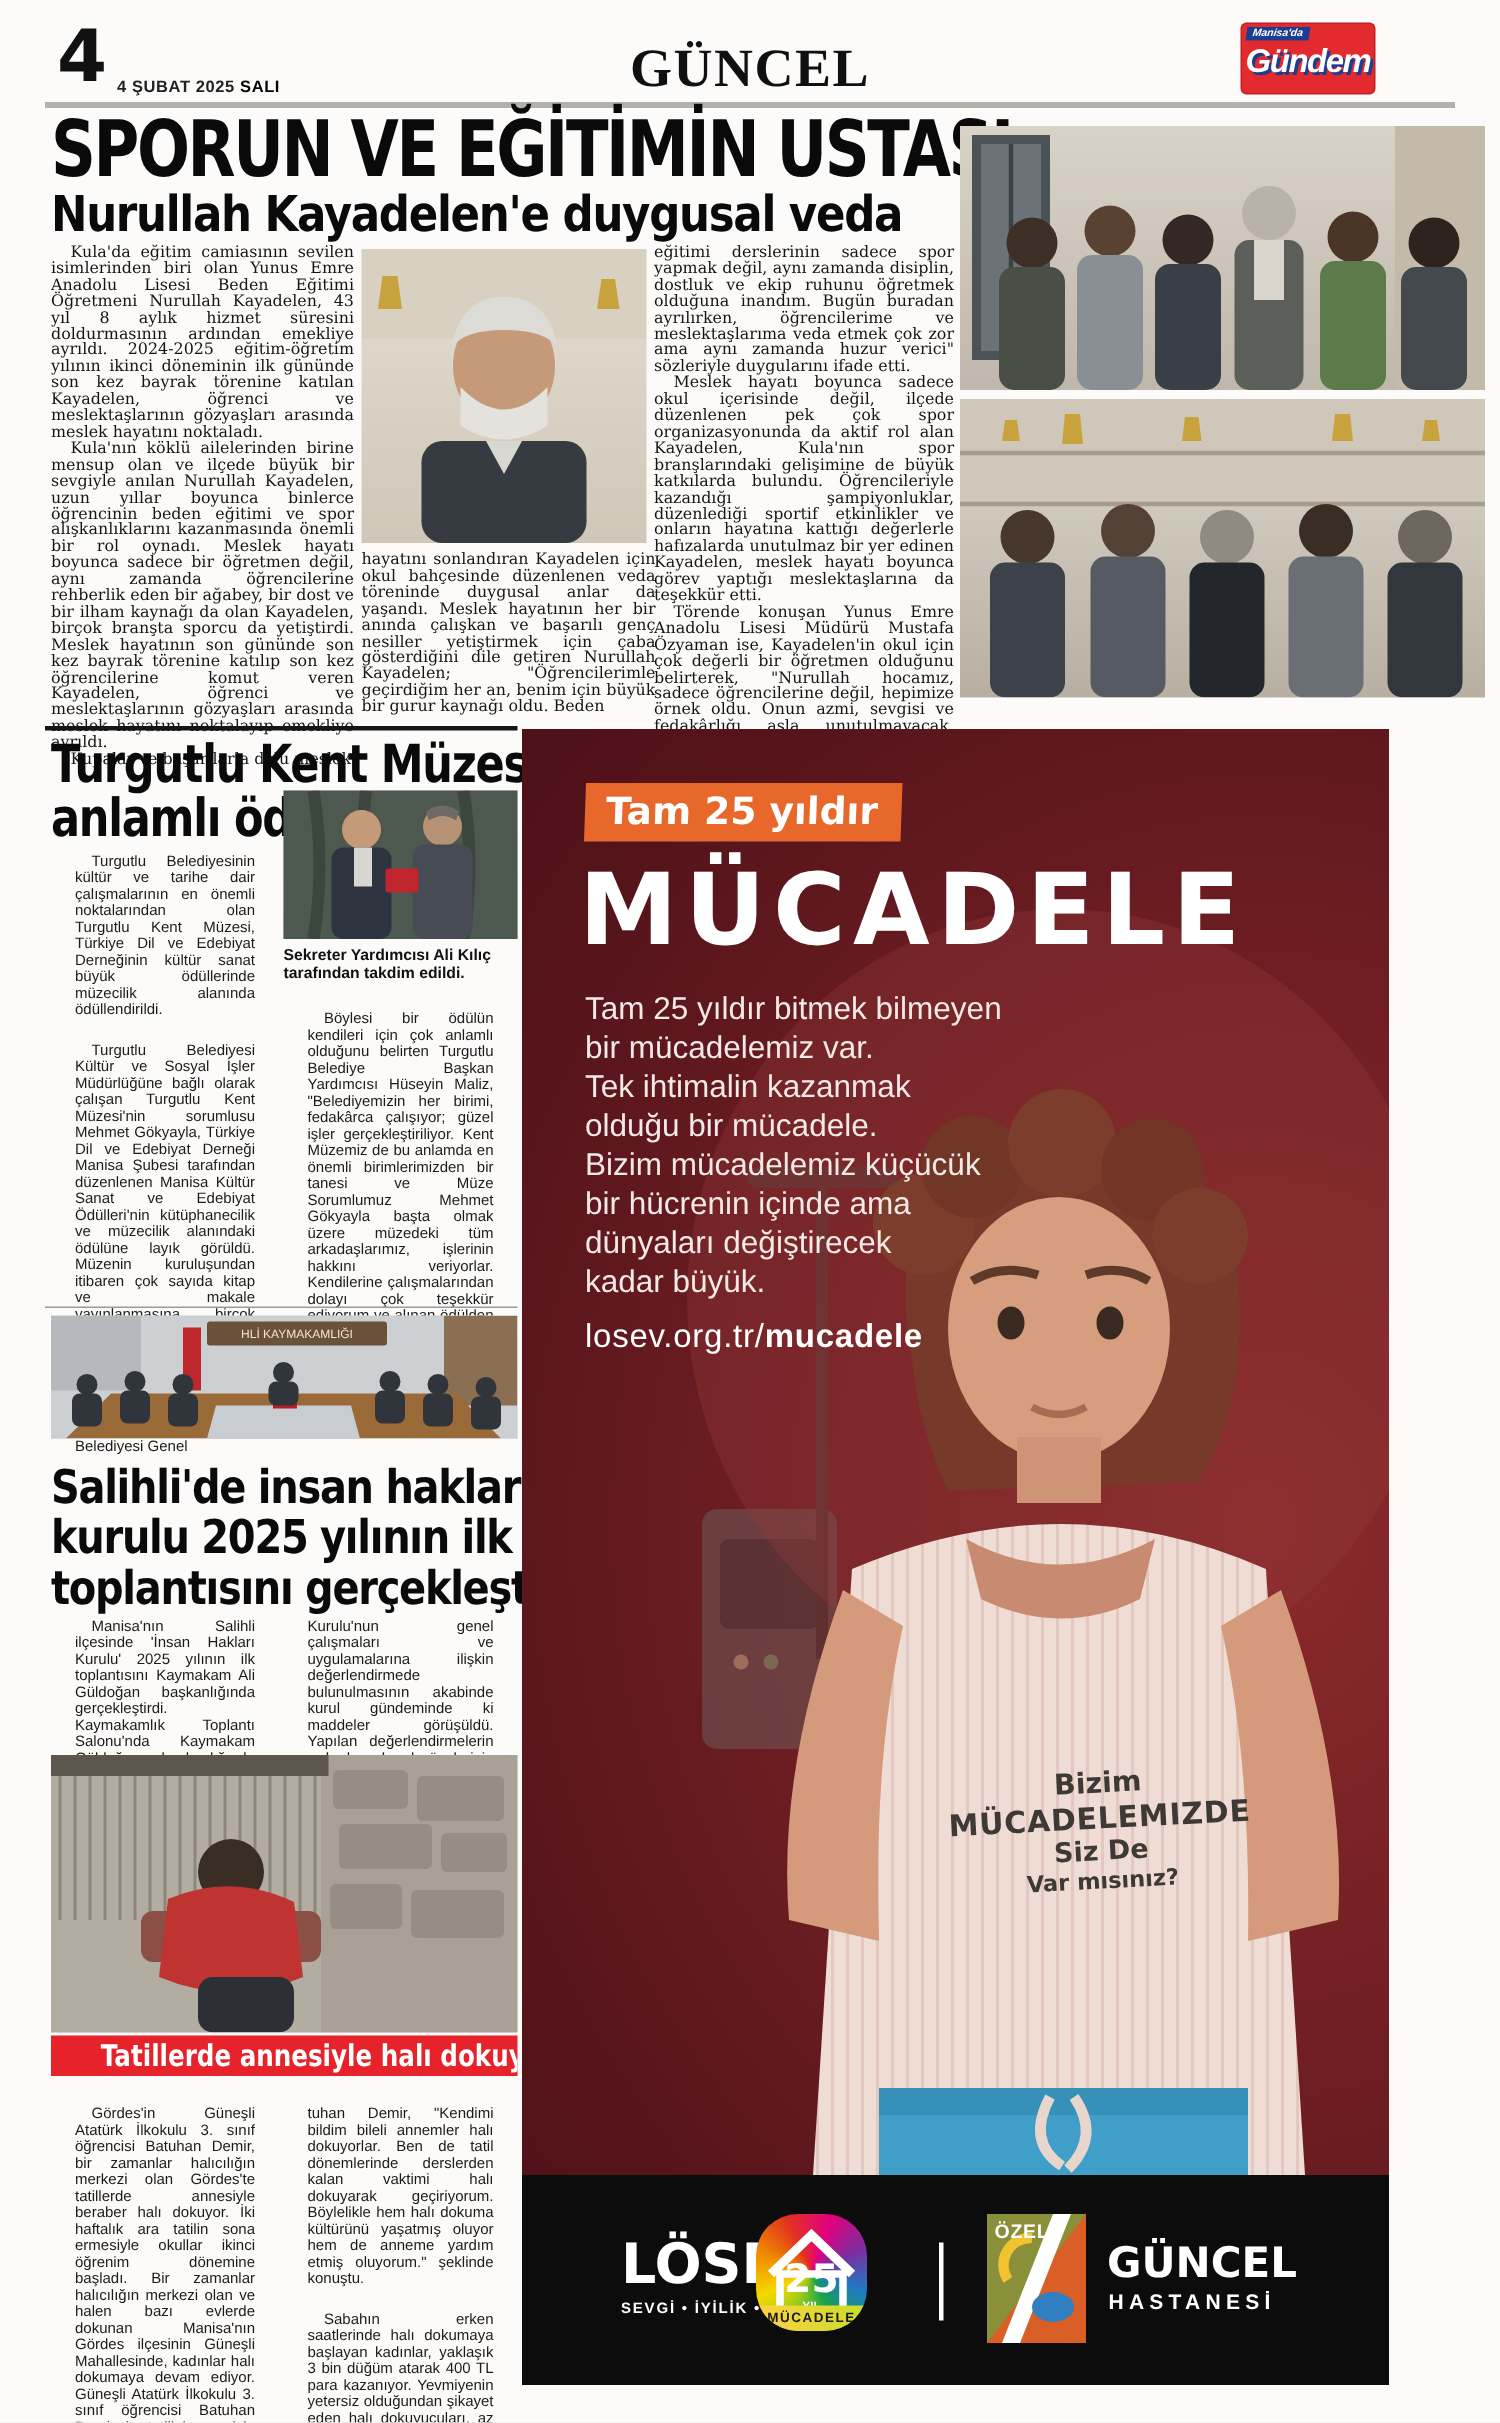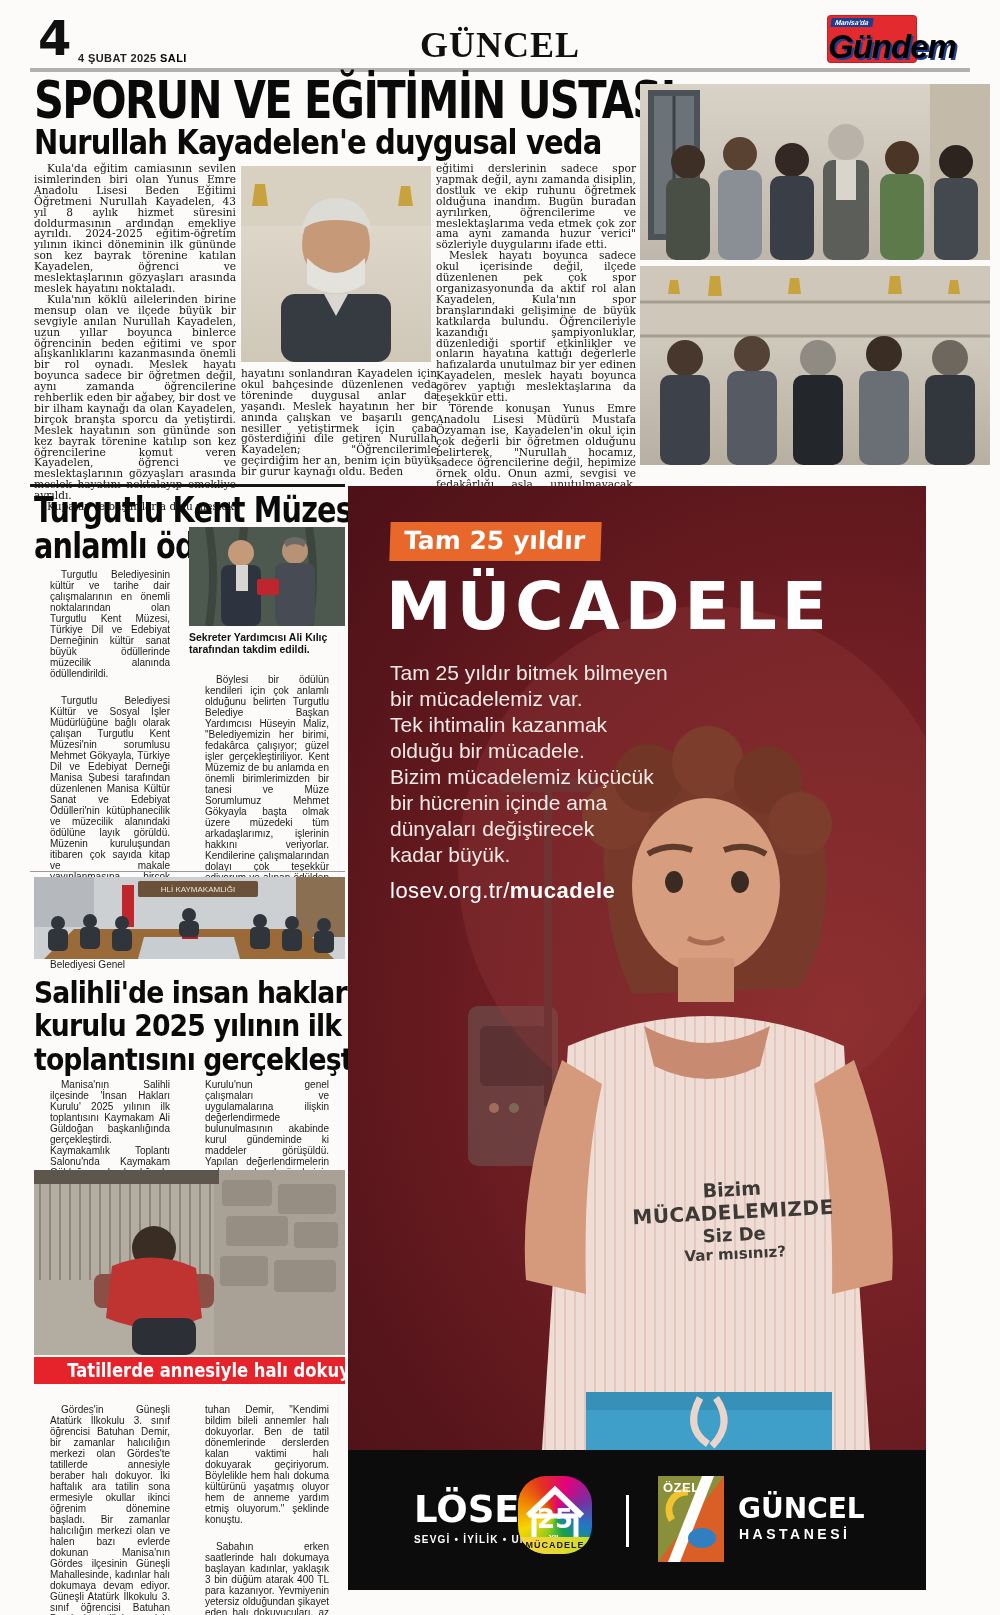--- a/index.html
+++ b/index.html
@@ -9,22 +9,22 @@
 
   
   .pagenum{left:38px;top:10px;font-size:48px;font-weight:bold;font-family:"DejaVu Sans",sans-serif;color:#111;}
   .dateline{left:78px;top:52px;font-size:11px;font-weight:bold;letter-spacing:.4px;color:#222;}
   .dateline .day{font-weight:bold;color:#000;}
   .section-title{left:0;top:24px;width:1000px;text-align:center;font-family:"Liberation Serif",serif;
                  font-weight:bold;font-size:36px;letter-spacing:1px;color:#101010;}
   .brand{left:828px;top:16px;width:88px;height:46px;background:#e32b2f;border-radius:3px;box-shadow:0 0 0 1px #c21f24;}
   .brand .region{position:absolute;left:3px;top:2px;background:#1d3d8f;color:#fff;font-size:7px;font-style:italic;
                  font-weight:bold;padding:1px 4px;transform:skewX(-8deg);}
-  .brand .bname{position:absolute;left:0;right:0;top:12px;text-align:center;color:#000000;font-weight:bold;
-                font-style:italic;font-size:33px;letter-spacing:-1px;text-shadow:2px 2px 0 #1d3d8f;}
+  .brand .bname{position:absolute;left:0;right:0;top:12px;text-align:center;color:#ffffff;font-weight:bold;
+                font-style:italic;font-size:22px;letter-spacing:-1px;text-shadow:2px 2px 0 #1d3d8f;}
   .header-rule{left:30px;top:68px;width:940px;height:4px;background:#b3b1ae;}
 
   
   .hl{font-family:"DejaVu Sans",sans-serif;font-weight:bold;color:#0a0a0a;transform-origin:left top;}
   .hl1{left:34px;top:74px;font-size:52px;line-height:1;white-space:nowrap;transform:scaleX(.80);letter-spacing:-2px;}
   .hl1sub{left:34px;top:126px;font-size:33px;line-height:1;white-space:nowrap;transform:scaleX(.88);letter-spacing:-1px;}
   .hl2{left:34px;top:492px;font-size:35px;line-height:1.04;white-space:pre-line;transform:scaleX(.82);letter-spacing:-1px;}
   .hl3{left:34px;top:976px;font-size:31px;line-height:1.08;white-space:pre-line;transform:scaleX(.86);letter-spacing:-1px;}
   .banner4{left:34px;top:1357px;width:311px;height:27px;background:#e6232b;text-align:center;overflow:hidden;}
   .banner4 span{display:inline-block;color:#fff;font-family:"DejaVu Sans",sans-serif;font-weight:bold;
@@ -64,21 +64,21 @@
   .tshirt-text{left:626px;top:1178px;width:215px;text-align:center;color:#3d3a36;
                font-family:"DejaVu Sans",sans-serif;transform:rotate(-3deg);z-index:5;}
   .tt1{font-size:19px;font-weight:bold;}
   .tt2{font-size:20px;font-weight:bold;letter-spacing:.5px;}
   .tt3{font-size:18px;font-weight:bold;}
   .tt4{font-size:15px;font-weight:bold;}
   .ad-bar{left:348px;top:1450px;width:578px;height:140px;background:#0c0c0c;z-index:6;}
   .losev-name{position:absolute;left:66px;top:38px;color:#fff;font-family:"DejaVu Sans",sans-serif;
               font-weight:bold;font-size:37px;letter-spacing:0px;}
   .losev-tag{position:absolute;left:66px;top:84px;color:#fff;font-size:10px;font-weight:bold;letter-spacing:1.2px;}
-  .logo25{position:absolute;left:170px;top:26px;width:74px;height:78px;overflow:hidden;
+  .logo25{position:absolute;left:156px;top:26px;width:74px;height:78px;overflow:hidden;
           background:conic-gradient(from 20deg,#e3007f,#7a2ea0,#1f7ac4,#17a24b,#8bc91e,#f5d800,#f08c00,#e3321e,#e3007f);border-radius:28px;}
   .logo25 .band{position:absolute;left:0;bottom:0;width:100%;height:17px;background:linear-gradient(90deg,#ffd23f,#c9dc2a);
                 color:#1a1a1a;font-size:9px;font-weight:bold;text-align:center;line-height:17px;letter-spacing:1px;}
   .bar-divider{position:absolute;left:278px;top:45px;width:3px;height:52px;background:#fff;}
   .ozel-logo{position:absolute;left:310px;top:26px;width:66px;height:86px;overflow:hidden;background:#c2410c;}
   .ozel-logo .txt{position:absolute;left:5px;top:4px;color:#fff;font-weight:bold;font-size:13px;letter-spacing:.5px;z-index:3;}
   .losante1{position:absolute;left:390px;top:42px;color:#fff;font-family:"DejaVu Sans",sans-serif;
             font-weight:bold;font-size:28px;}
   .losante2{position:absolute;left:391px;top:76px;color:#fff;font-weight:bold;font-size:14px;letter-spacing:3.5px;}
 </style>

